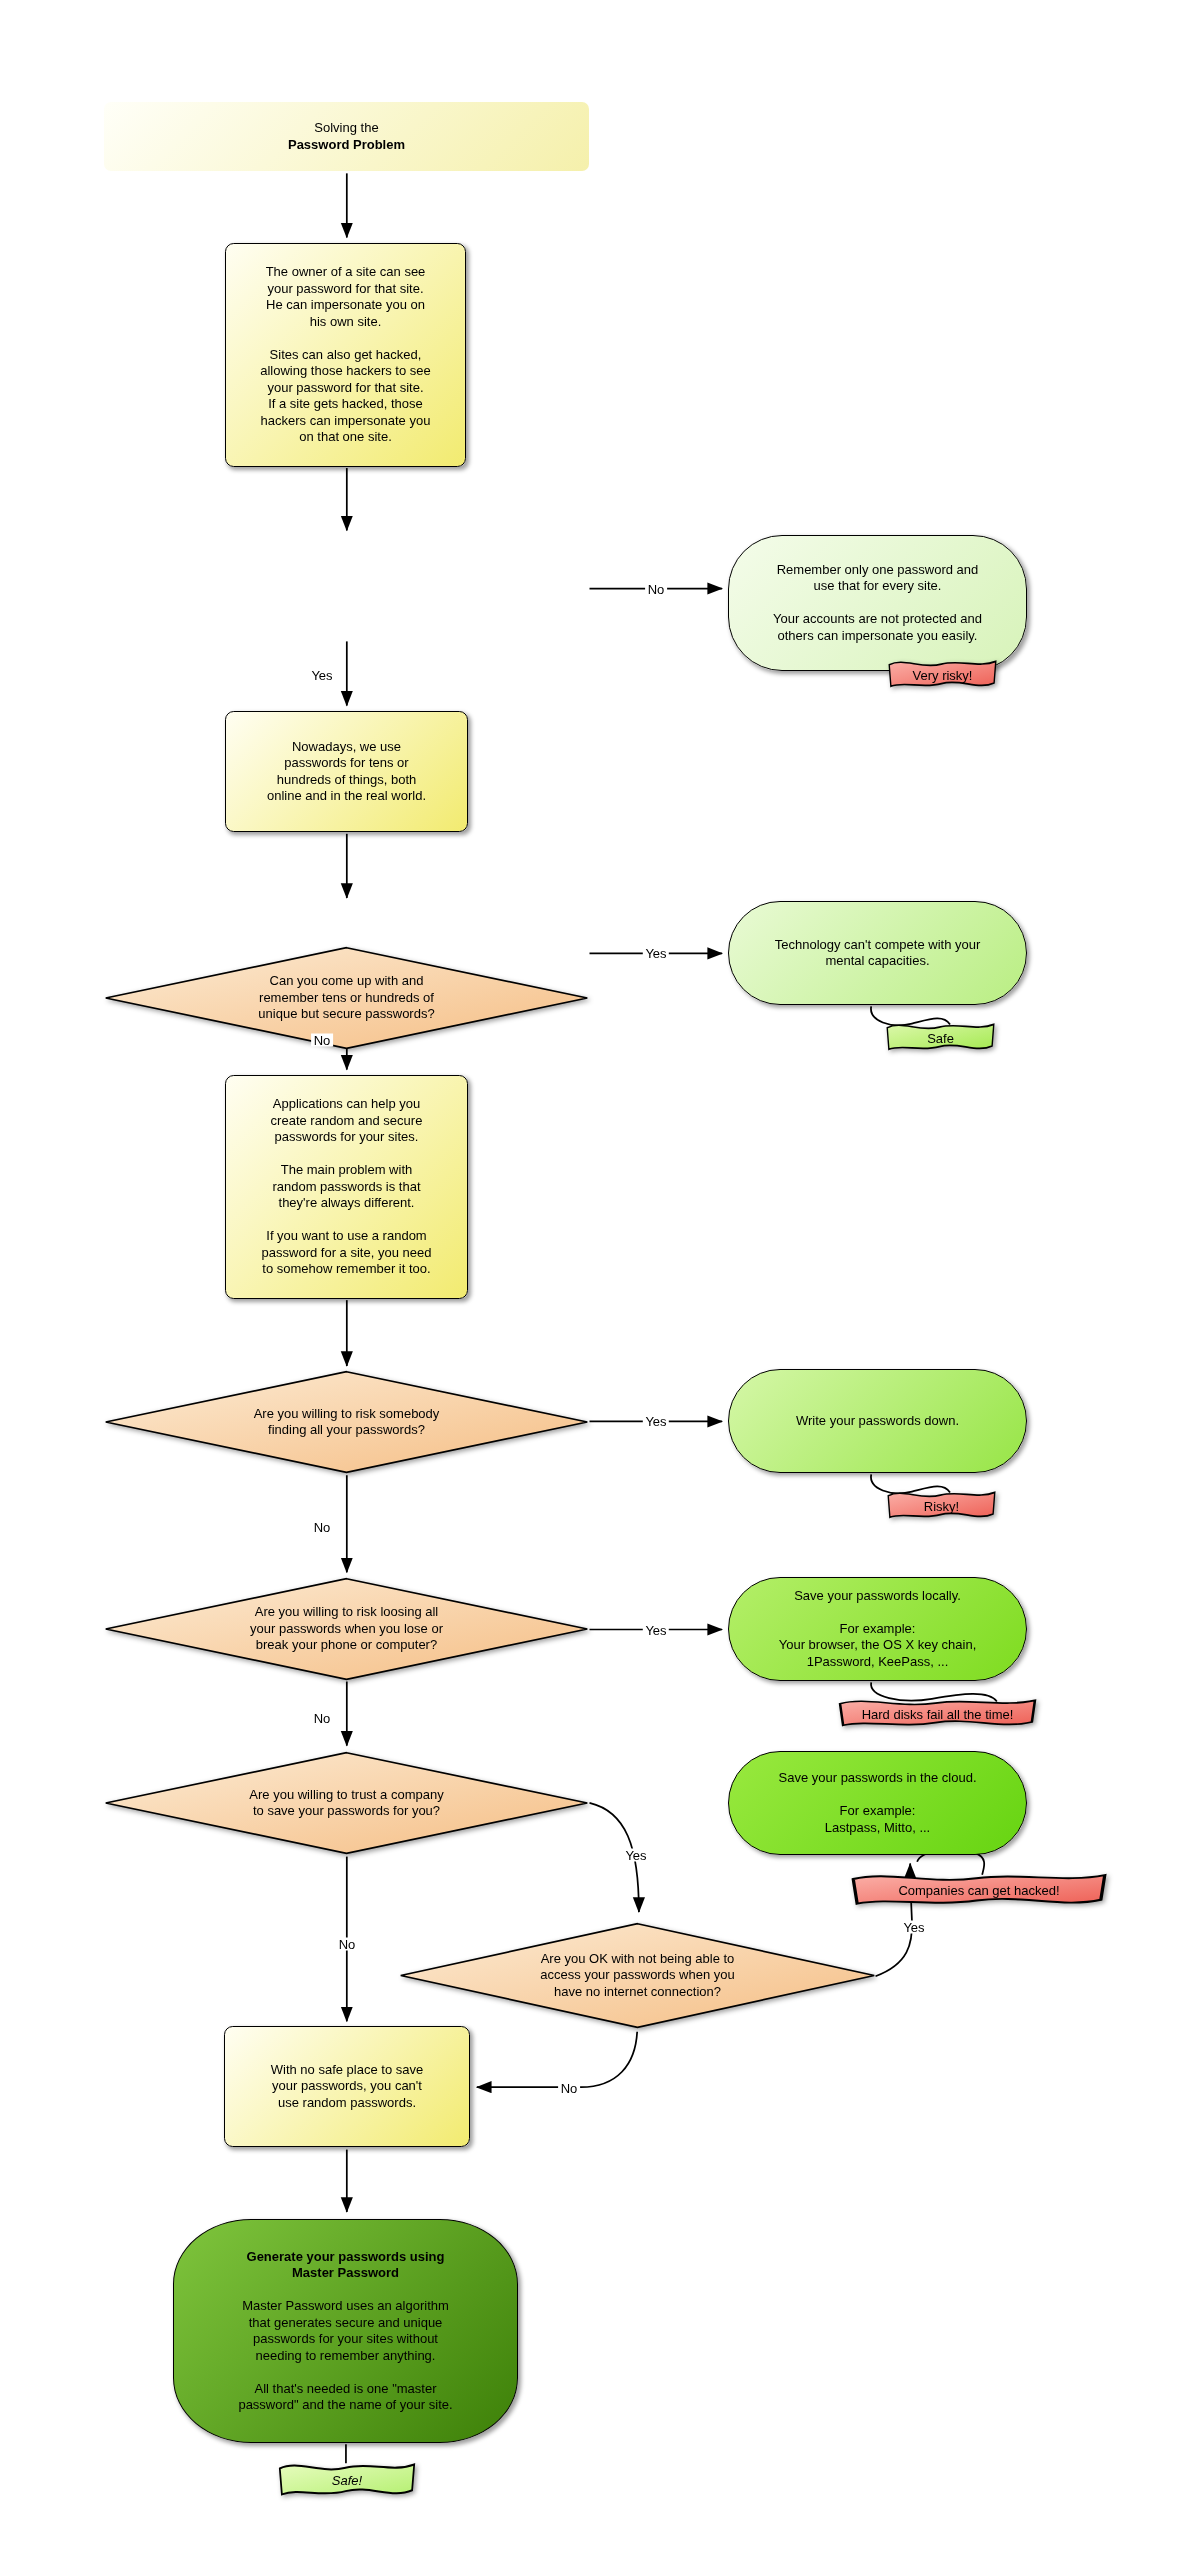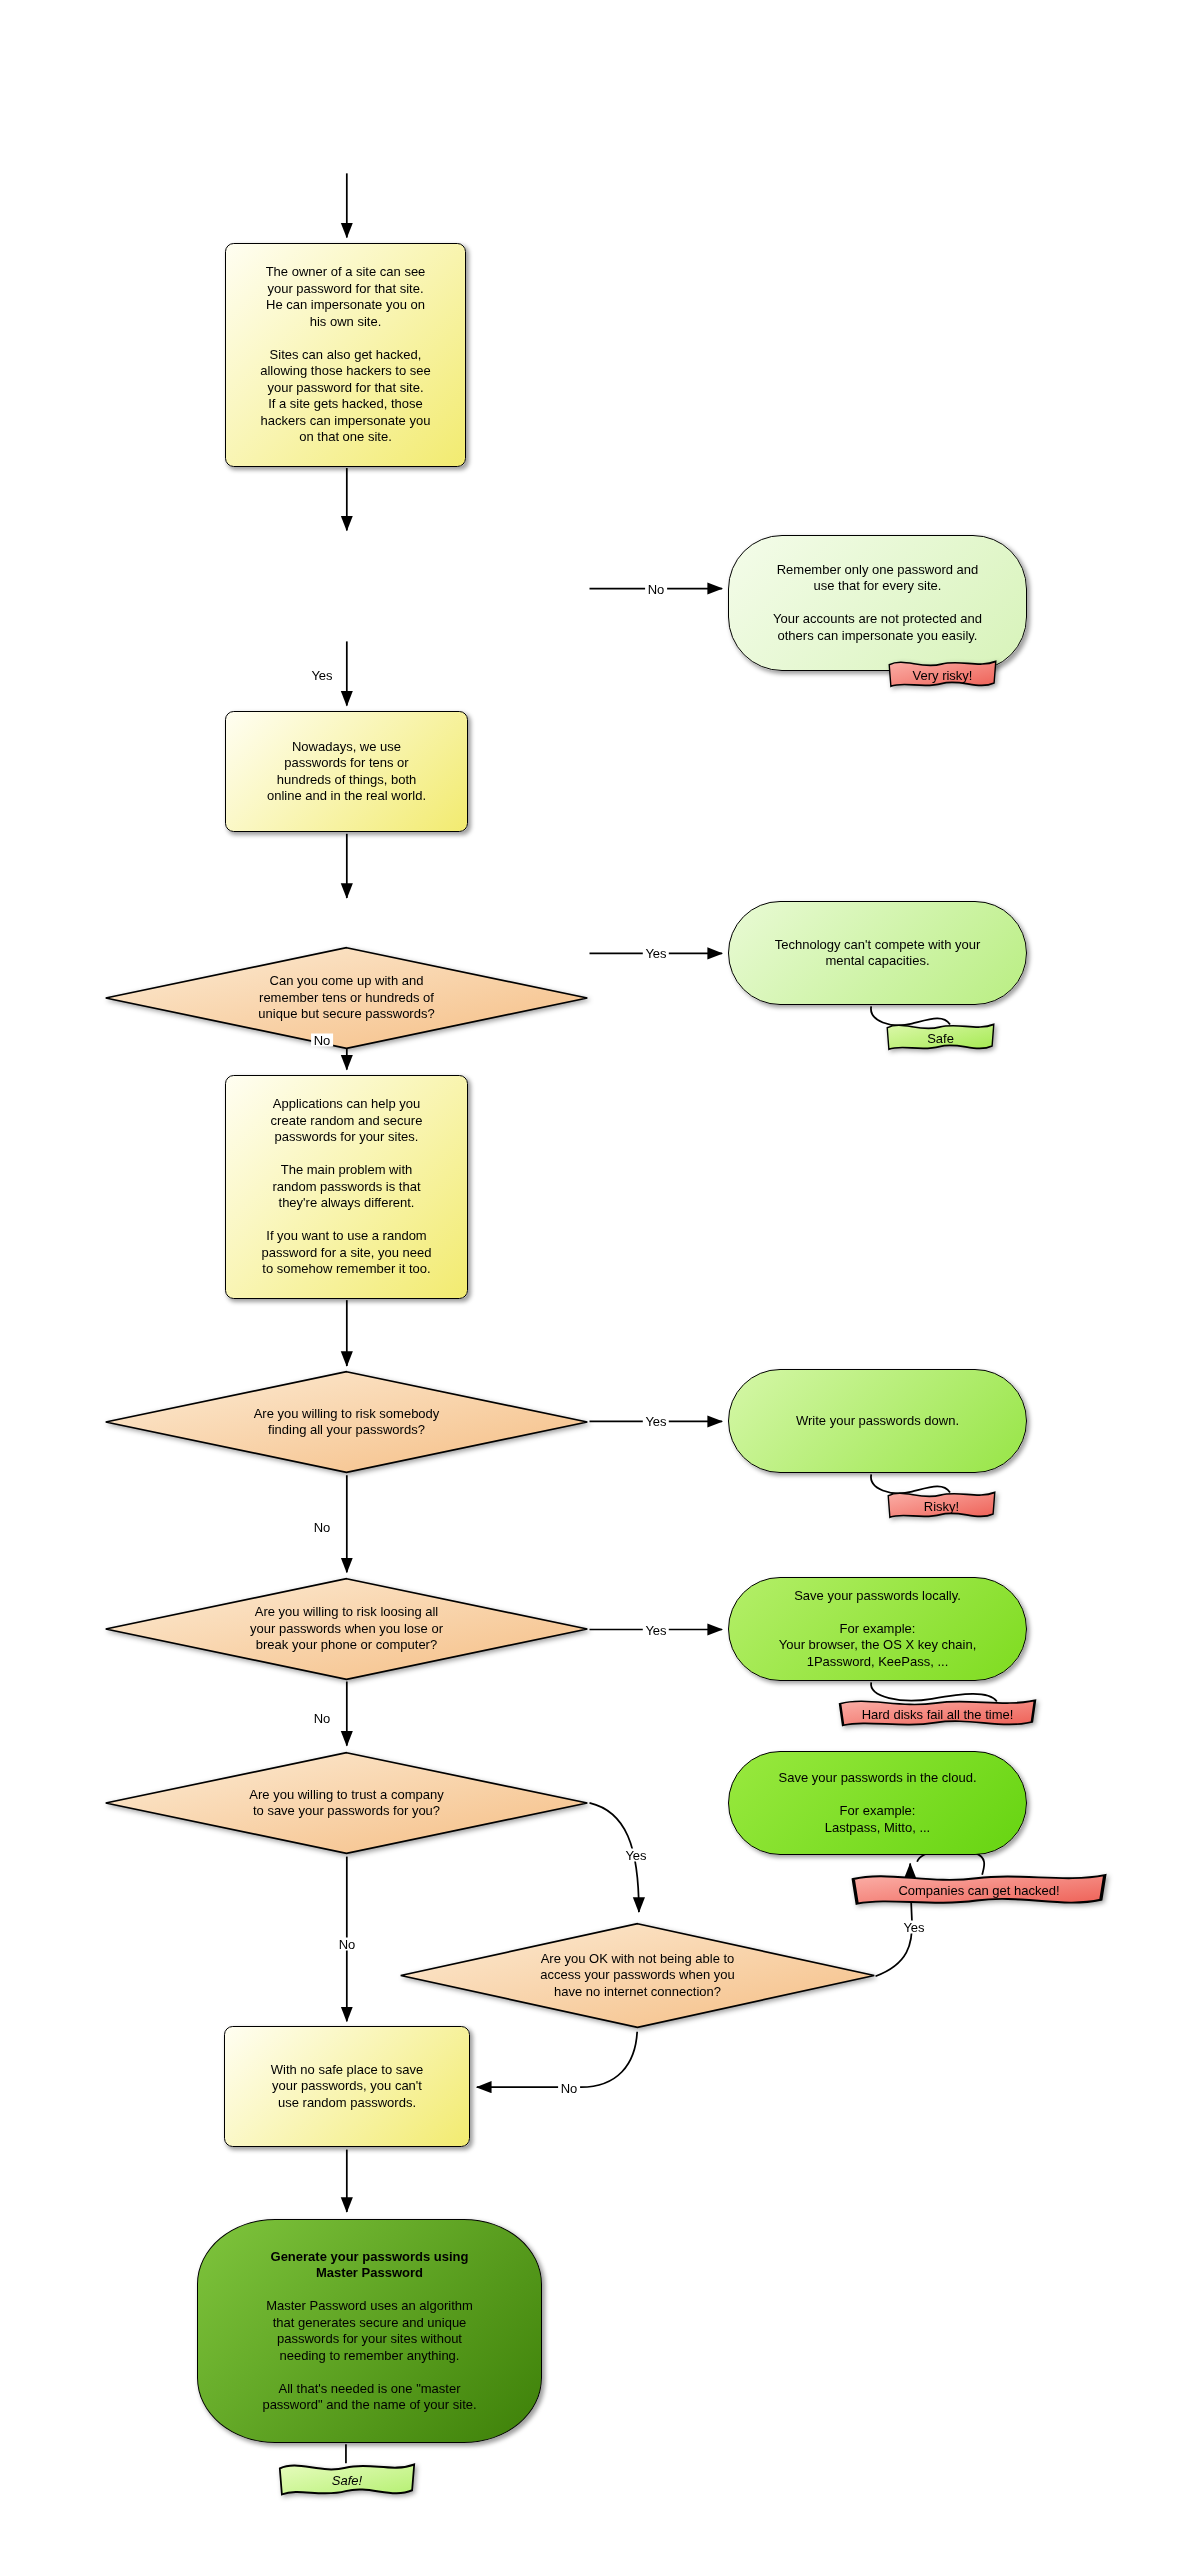--- a/index.html
+++ b/index.html
@@ -95,20 +95,26 @@
     <path class="edge" d="M735,2344 C733,2382 712,2408 670,2408 L550,2408" marker-end="url(#arrow)"></path>
     <path class="edge" d="M400,2480 L400,2552" marker-end="url(#arrow)"></path>
     <path class="edge" d="M399,2820 L399,2842"></path>
     <path class="edge" d="M1005,743 C1002,760 1028,769 1052,763 C1072,758 1088,752 1096,764"></path>
     <path class="edge" d="M1005,1161 C1002,1178 1028,1187 1052,1181 C1072,1176 1088,1170 1096,1182"></path>
     <path class="edge" d="M1005,1701 C1002,1718 1028,1727 1052,1721 C1072,1716 1088,1710 1096,1722"></path>
     <path class="edge" d="M1005,1941 C1002,1958 1040,1966 1075,1960 C1110,1954 1140,1950 1150,1963"></path>
     <path class="edge" d="M1058,2148 C1062,2135 1100,2130 1125,2138 C1140,2143 1135,2155 1133,2163"></path>
   </svg>
 
+  <div class="node titlebox" style="left:104px;top:102px;width:485px;height:69px;">
+    <div class="txt" style="flex-direction:column">
+      <div class="t1">Solving the</div>
+      <div class="t2">Password Problem</div>
+    </div>
+  </div>
 
   <div class="node proc" style="left:225px;top:243px;width:241px;height:224px;">
     <div class="txt">The owner of a site can see
 your password for that site.
 He can impersonate you on
 his own site.
 
 Sites can also get hacked,
 allowing those hackers to see
 your password for that site.
@@ -201,21 +207,21 @@
 Your browser, the OS X key chain,
 1Password, KeePass, ...</div>
   </div>
   <div class="node stadium g5" style="left:728px;top:1751px;width:299px;height:104px;">
     <div class="txt">Save your passwords in the cloud.
 
 For example:
 Lastpass, Mitto, ...</div>
   </div>
 
-  <div class="node bigbox" style="left:173px;top:2219px;width:345px;height:224px;margin-left:24px;">
+  <div class="node bigbox" style="left:173px;top:2219px;width:345px;height:224px;">
     <div class="bigtxt">
       <div class="bh">Generate your passwords using
 Master Password</div>
       <div class="bb">Master Password uses an algorithm
 that generates secure and unique
 passwords for your sites without
 needing to remember anything.
 
 All that's needed is one "master
 password" and the name of your site.</div>

